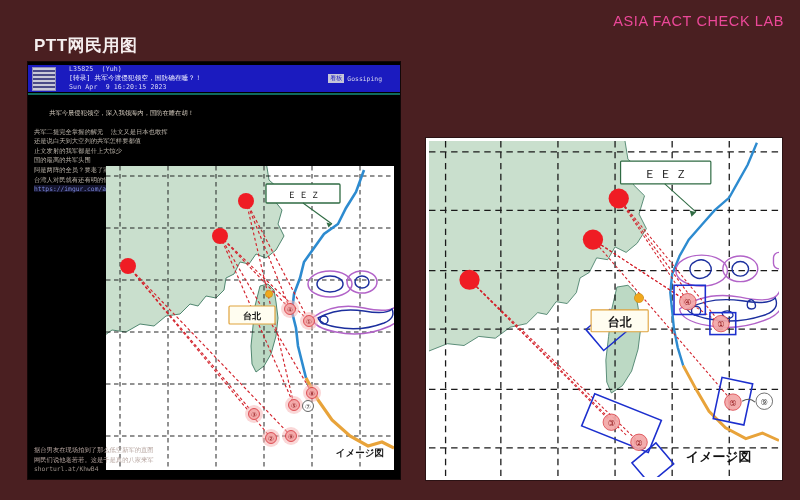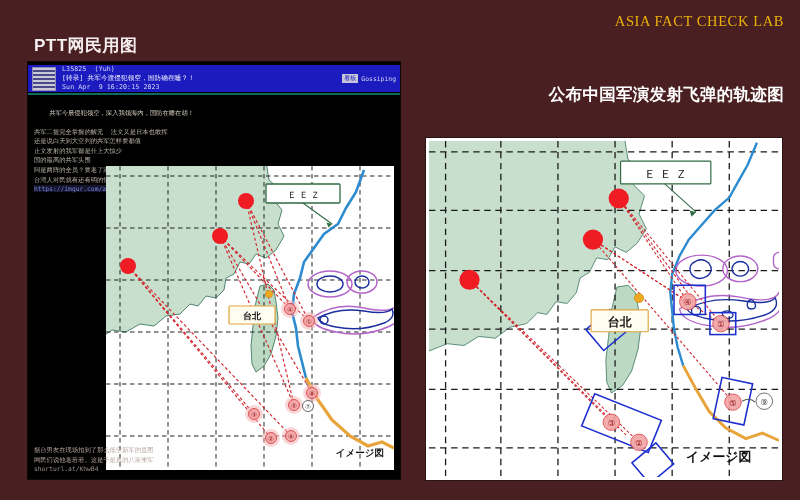--- a/index.html
+++ b/index.html
@@ -6,21 +6,21 @@
   body {
     width:800px; height:500px; overflow:hidden;
     background:#4a1f21;
     font-family:"Liberation Sans", sans-serif;
     position:relative;
   }
 
   
   .brand {
     position:absolute; top:13px; right:16px;
-    color:#eab308; font-size:14.5px; letter-spacing:0.6px; font-weight:500;font-family:Liberation Serif, serif;
+    color:#ec4899; font-size:14.5px; letter-spacing:0.6px; font-weight:500;
   }
   .left-title {
     position:absolute; left:34px; top:34px;
     color:#f5eeee; font-size:17px; font-weight:700; letter-spacing:0.5px;
   }
   .right-title {
     position:absolute; right:16px; top:84px;
     color:#ffffff; font-size:16.5px; font-weight:700; line-height:1.32;
     text-align:right; letter-spacing:0.3px;
   }
@@ -35,29 +35,29 @@
     position:absolute; left:0; top:3px; width:372px; height:27px;
     background:#1b1bbf; display:flex; align-items:center;
   }
   .ptt-logo {
     width:22px; height:22px; margin-left:4px; flex:0 0 auto;
     background:
       repeating-linear-gradient(180deg,#c9c9d8 0 2px, #4a4a88 2px 4px);
     border:1px solid #8f8fb8;
   }
   .ptt-hdr {
-    margin-left:6px; flex:1 1 auto; color:#d8d8f5;
+    margin-left:13px; flex:1 1 auto; color:#d8d8f5;
     font-family:"DejaVu Sans Mono", monospace;
     font-size:6.6px; line-height:1.36; letter-spacing:0.1px;
     filter:blur(0.22px);
     white-space:pre;
   }
   .ptt-hdr .l2 { color:#f0f0ff; }
   .ptt-right {
-    display:flex; align-items:center; gap:3px; margin-right:4px; flex:0 0 auto;
+    display:flex; align-items:center; gap:3px; margin-right:18px; flex:0 0 auto;
   }
   .ptt-tag {
     background:#c6c6d8; color:#1b1bbf; font-size:6px; padding:0 2px;
     font-family:"DejaVu Sans Mono", monospace; filter:blur(0.3px);
   }
   .ptt-board {
     color:#d6d6ee; font-size:6.4px;
     font-family:"DejaVu Sans Mono", monospace; filter:blur(0.25px);
   }
   .ptt-rule {
@@ -127,21 +127,20 @@
   .tpdot   { fill:#f0a81e; stroke:#c98a10; stroke-width:0.7; }
 </style>
 </head>
 <body>
 
 <div class="brand">ASIA FACT CHECK LAB</div>
 
 <div class="left-title">PTT网民用图</div>
 
 <div class="right-title">
-  <div>公布中国军演发射飞弹的轨迹图</div>
 </div>
 
 <div class="ptt-shot">
 
   <div class="ptt-bar">
     <div class="ptt-logo"></div>
     <div class="ptt-hdr"><span>L35825  (Yuh)</span>
 <span class="l2">[转录] 共军今渡侵犯领空，国防确在睡？！</span>
 <span>Sun Apr  9 16:20:15 2023</span></div>
     <div class="ptt-right">

